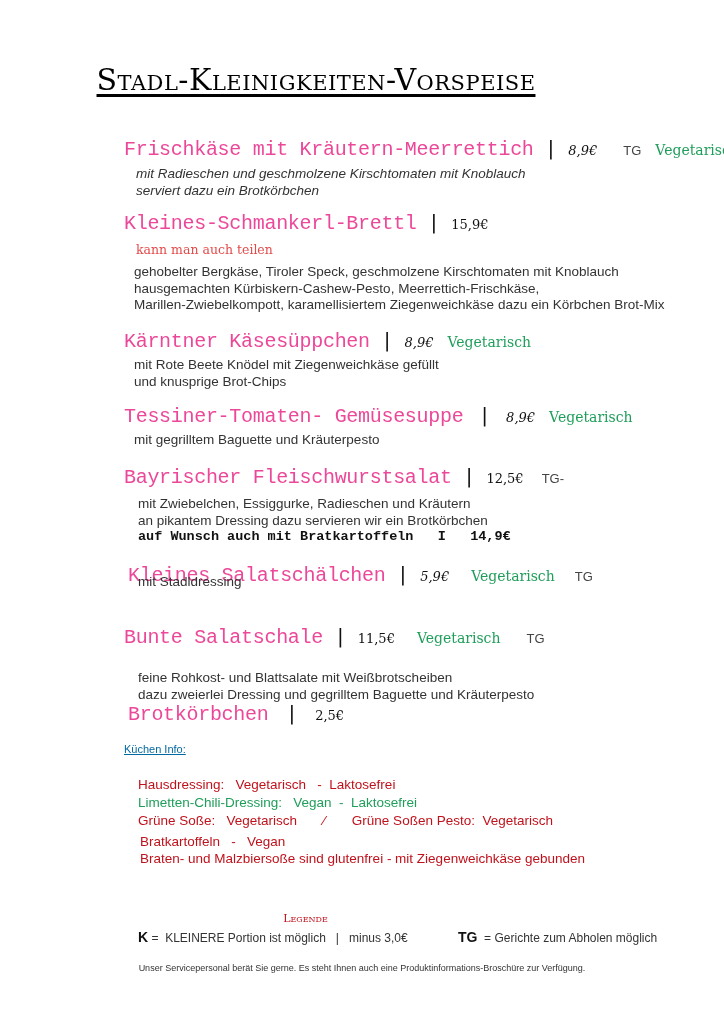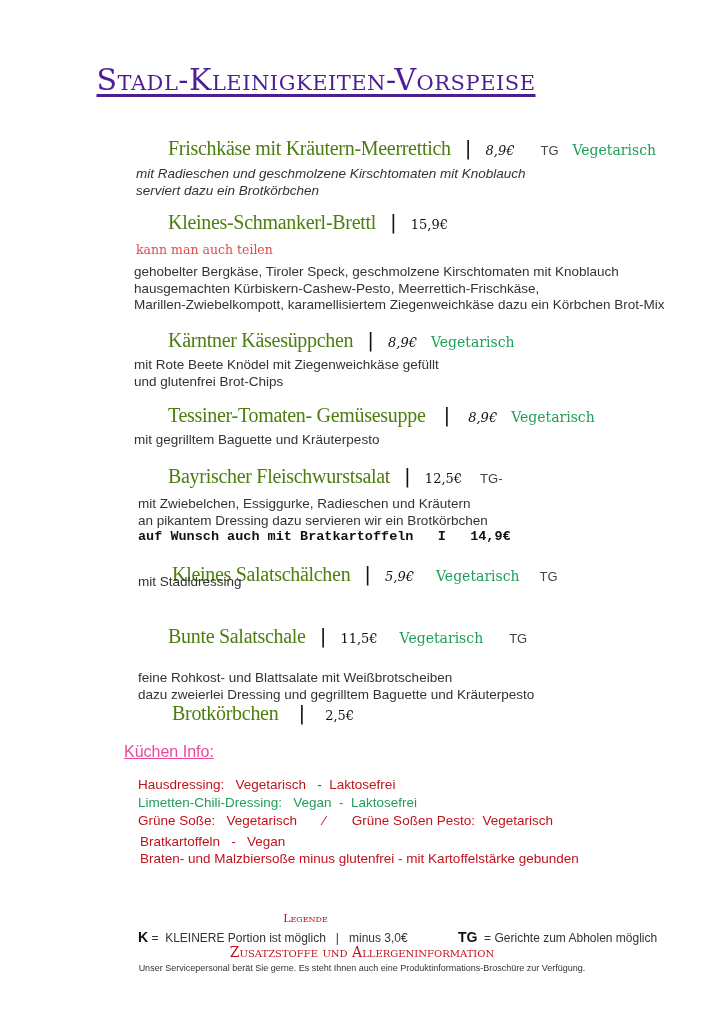--- a/index.html
+++ b/index.html
@@ -1,32 +1,32 @@
 <!DOCTYPE html>
 <html><head>
 <meta charset="utf-8">
 <style>
   html, body { margin: 0; padding: 0; background: #ffffff; }
   body { width: 724px; height: 1024px; position: relative; overflow: hidden; }
   .page { position: absolute; left: 0; top: 0; width: 724px; height: 1024px; }
   .title {
     position: absolute; top: 62px; left: 0; width: 632px; text-align: center;
-    font-family: "DejaVu Serif", serif; font-variant: small-caps; color: #4c1d95;
+    font-family: "DejaVu Serif", serif; font-variant: small-caps; color: #000000;
     font-size: 30px; letter-spacing: 0.5px; text-decoration: underline; text-underline-offset: 4px;
   }
   .dish-head { position: absolute; white-space: nowrap; display: flex; align-items: baseline; }
-  .dish-name { font-family: Liberation Serif, serif; font-size: 20px; color: #4d7c0f; letter-spacing: -0.3px; margin-left: 44px; }
+  .dish-name { font-family: Liberation Mono, monospace; font-size: 20px; color: #ec4899; letter-spacing: -0.3px; }
   .sep { font-family: "DejaVu Sans", sans-serif; font-size: 20px; color: #111; margin: 0 14px; }
   .price { font-family: "DejaVu Serif", serif; font-size: 13px; font-style: italic; color: #111; }
   .tg { font-family: "Liberation Sans", sans-serif; font-size: 13px; color: #444; margin-left: 26px; }
   .veg { font-family: "DejaVu Serif", serif; font-size: 14px; color: #1f9e5a; margin-left: 22px; }
   .desc { position: absolute; font-family: "Liberation Sans", sans-serif; font-size: 13.5px; color: #333; line-height: 16.5px; white-space: nowrap; }
   .desc .bold { font-weight: bold; color: #111; font-family: Liberation Mono, monospace; }
   .note { position: absolute; font-family: "DejaVu Serif", serif; font-size: 12.5px; color: #e34a4a; text-align: center; }
-  .kinfo-title { position: absolute; left: 124px; top: 743px; font-family: "Liberation Sans", sans-serif; font-size: 16px; color: #ec4899; text-decoration: underline; }
+  .kinfo-title { position: absolute; left: 124px; top: 743px; font-family: "Liberation Sans", sans-serif; font-size: 11px; color: #0369a1; text-decoration: underline; }
   .kline { position: absolute; font-family: "Liberation Sans", sans-serif; font-size: 13.5px; color: #c0121c; white-space: pre; }
   .kline.green { color: #1f9e5a; }
   .legend-title { position: absolute; top: 912px; left: 0; width: 611px; text-align: center; font-family: "DejaVu Serif", serif; font-variant: small-caps; font-size: 11px; color: #c0121c; }
   .legend-row { position: absolute; top: 929px; left: 138px; width: 510px; font-family: "Liberation Sans", sans-serif; font-size: 12px; color: #333; white-space: pre; }
   .legend-row b { font-size: 14px; color: #111; }
   .allergen-title { position: absolute; top: 944px; left: 0; width: 724px; text-align: center; font-family: "DejaVu Serif", serif; font-variant: small-caps; font-size: 14px; color: #c0121c; }
   .allergen-text { position: absolute; top: 963px; left: 0; width: 724px; text-align: center; font-family: "Liberation Sans", sans-serif; font-size: 9px; color: #333; }
 </style>
 </head>
 <body>
@@ -59,21 +59,21 @@
   </div>
 
   <div class="dish-head" style="left:124px; top:328px;">
     <span class="dish-name">Kärntner Käsesüppchen</span>
     <span class="sep">|</span>
     <span class="price">8,9€</span>
     <span class="veg" style="margin-left:14px">Vegetarisch</span>
   </div>
   <div class="desc" style="left:134px; top:357px;">
     <div>mit Rote Beete Knödel mit Ziegenweichkäse gefüllt</div>
-    <div>und glutenfrei Brot-Chips</div>
+    <div>und knusprige Brot-Chips</div>
   </div>
 
   <div class="dish-head" style="left:124px; top:403px;">
     <span class="dish-name">Tessiner-Tomaten- Gemüsesuppe</span>
     <span class="sep" style="margin:0 18px">|</span>
     <span class="price">8,9€</span>
     <span class="veg" style="margin-left:14px">Vegetarisch</span>
   </div>
   <div class="desc" style="left:134px; top:432px;">
     <div>mit gegrilltem Baguette und Kräuterpesto</div>
@@ -118,22 +118,21 @@
     <span class="dish-name">Brotkörbchen</span>
     <span class="sep" style="margin:0 20px">|</span>
     <span class="price" style="font-style:normal">2,5€</span>
   </div>
 
   <div class="kinfo-title">Küchen Info:</div>
   <div class="kline green" style="left:138px; top:795px;">Limetten-Chili-Dressing:   Vegan  -  Laktosefrei</div>
   <div class="kline" style="left:138px; top:777px;">Hausdressing:   Vegetarisch   -  Laktosefrei</div>
   <div class="kline" style="left:138px; top:813px;">Grüne Soße:   Vegetarisch       ⁄       Grüne Soßen Pesto:  Vegetarisch</div>
   <div class="kline" style="left:140px; top:834px;">Bratkartoffeln   -   Vegan</div>
-  <div class="kline" style="left:140px; top:851px;">Braten- und Malzbiersoße minus glutenfrei - mit Kartoffelstärke gebunden</div>
+  <div class="kline" style="left:140px; top:851px;">Braten- und Malzbiersoße sind glutenfrei - mit Ziegenweichkäse gebunden</div>
 
   <div class="legend-title">Legende</div>
   <div class="legend-row">
     <span style="position:absolute; left:0; top:0;"><b>K</b><span> =  KLEINERE Portion ist möglich   |   minus 3,0€</span></span>
     <span style="position:absolute; left:320px; top:0;"><b>TG</b><span>  = Gerichte zum Abholen möglich</span></span>
   </div>
-  <div class="allergen-title">Zusatzstoffe und Allergeninformation</div>
   <div class="allergen-text">Unser Servicepersonal berät Sie gerne. Es steht Ihnen auch eine Produktinformations-Broschüre zur Verfügung.</div>
 </div>
 
 </body></html>

